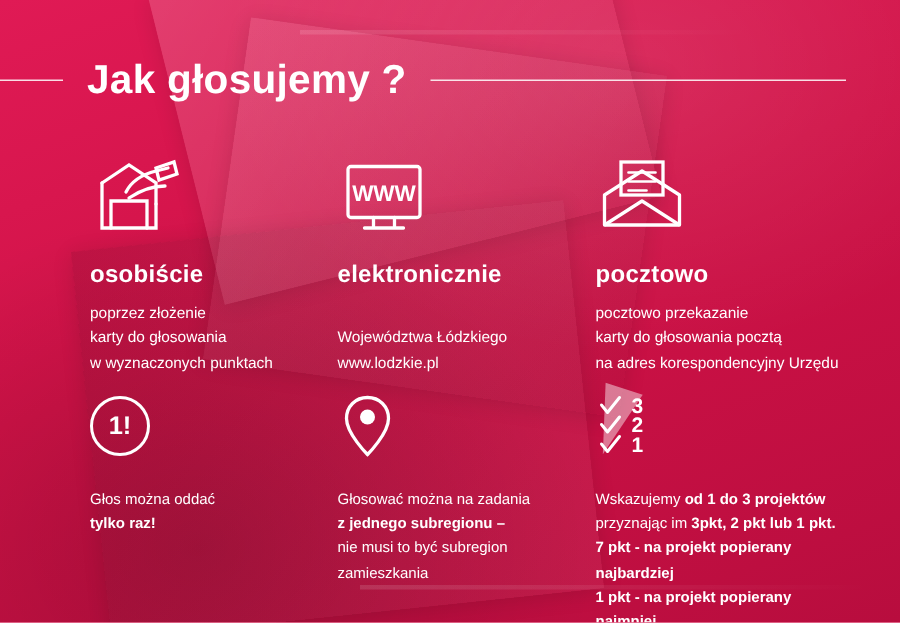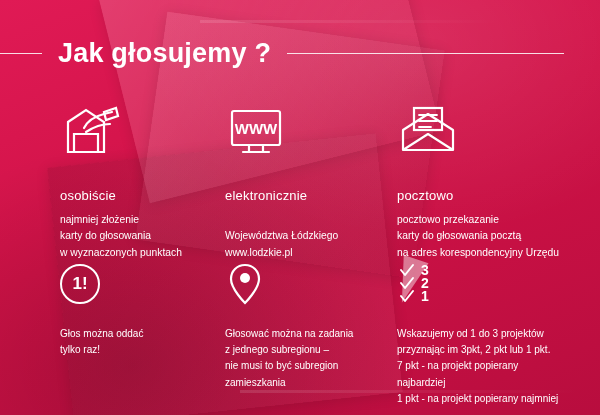--- a/index.html
+++ b/index.html
@@ -82,27 +82,27 @@
   }
   .col { position: relative; padding: 0 14px; }
   .c1 { flex: 0 0 165px; margin-left: 46px; }
   .c2 { flex: 0 0 172px; }
   .c3 { flex: 0 0 200px; }
 
   .icon-box { height: 62px; display: flex; align-items: flex-end; }
   .icon-box svg { display: block; }
 
   .col h3 {
-    font-size: 13px; font-weight: normal; margin-top: 28px; margin-bottom: 9px;
+    font-size: 16px; font-weight: bold; margin-top: 15px; margin-bottom: 9px;
     letter-spacing: 0.2px;
   }
   .col p {
     font-size: 10.3px; line-height: 1.58; font-weight: normal;
   }
-  .col p .b { font-weight: normal; }
+  .col p .b { font-weight: bold; }
 
   .row-bottom .icon-box { height: 52px; align-items: center; }
   .row-bottom p {
     font-size: 10px; line-height: 1.62; margin-top: 16px;
   }
   .badge-num {
     width: 40px; height: 40px; border-radius: 50%;
     border: 2px solid #ffffff;
     display: flex; align-items: center; justify-content: center;
     font-size: 17px; font-weight: bold;
@@ -138,21 +138,21 @@
           <path d="M8 20 L8 50 L44 50 L44 34" stroke-linecap="round"></path>
           <path d="M8 20 L26 8 L44 20 L44 34" stroke-linecap="round"></path>
           <path d="M14 50 L14 32 L38 32 L38 50" stroke-linecap="round"></path>
           <path d="M24 26 C28 18, 36 14, 44 12 L52 10" stroke-linecap="round"></path>
           <path d="M26 30 C32 26, 40 22, 50 22" stroke-linecap="round"></path>
           <path d="M44 10 L56 6 L58 14 L46 18 Z"></path>
         </svg>
       </div>
       <h3>osobiście</h3>
       <p>
-        <span>najmniej złożenie</span><br>
+        <span>poprzez złożenie</span><br>
         <span>karty do głosowania</span><br>
         <span>w wyznaczonych punktach</span>
       </p>
     </div>
 
     <div class="col c2">
       <div class="icon-box">
         <svg width="62" height="58" viewBox="0 0 62 58" fill="none" stroke="#ffffff" stroke-width="2.2">
           <rect x="7" y="9" width="48" height="34" rx="2"></rect>
           <path d="M24 43 L24 50 M38 43 L38 50 M18 50 L44 50" stroke-linecap="round"></path>

